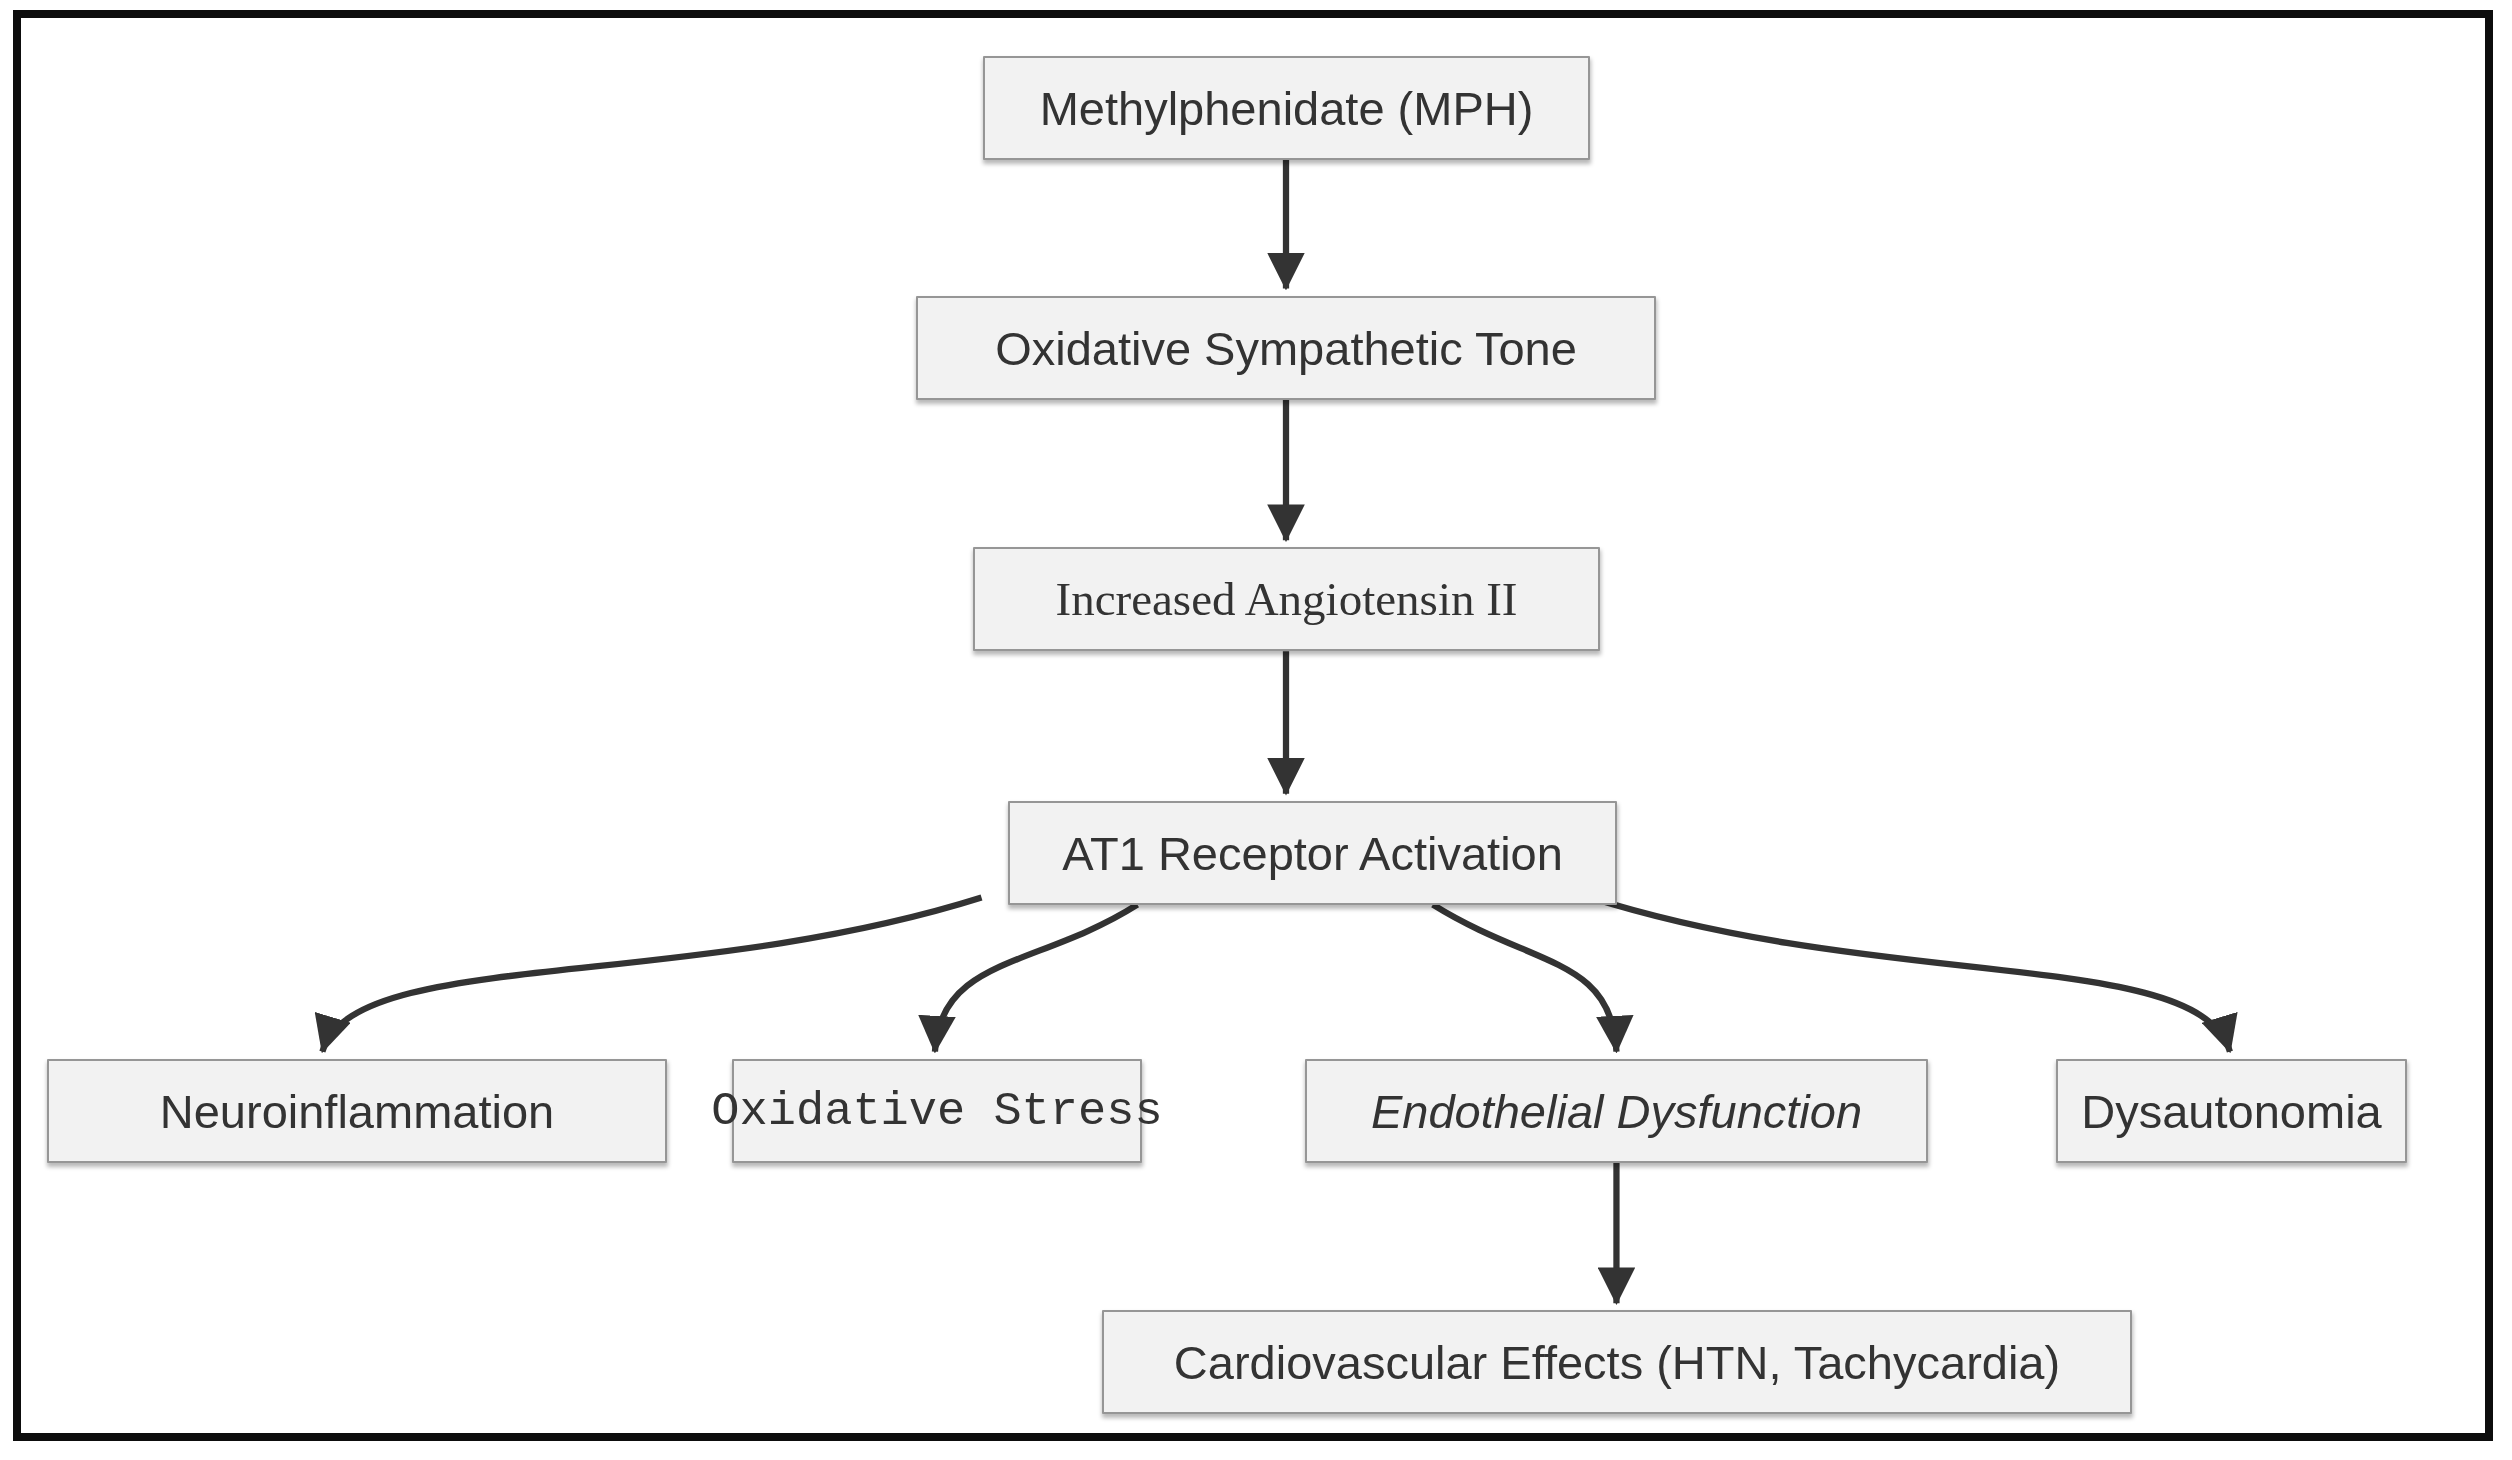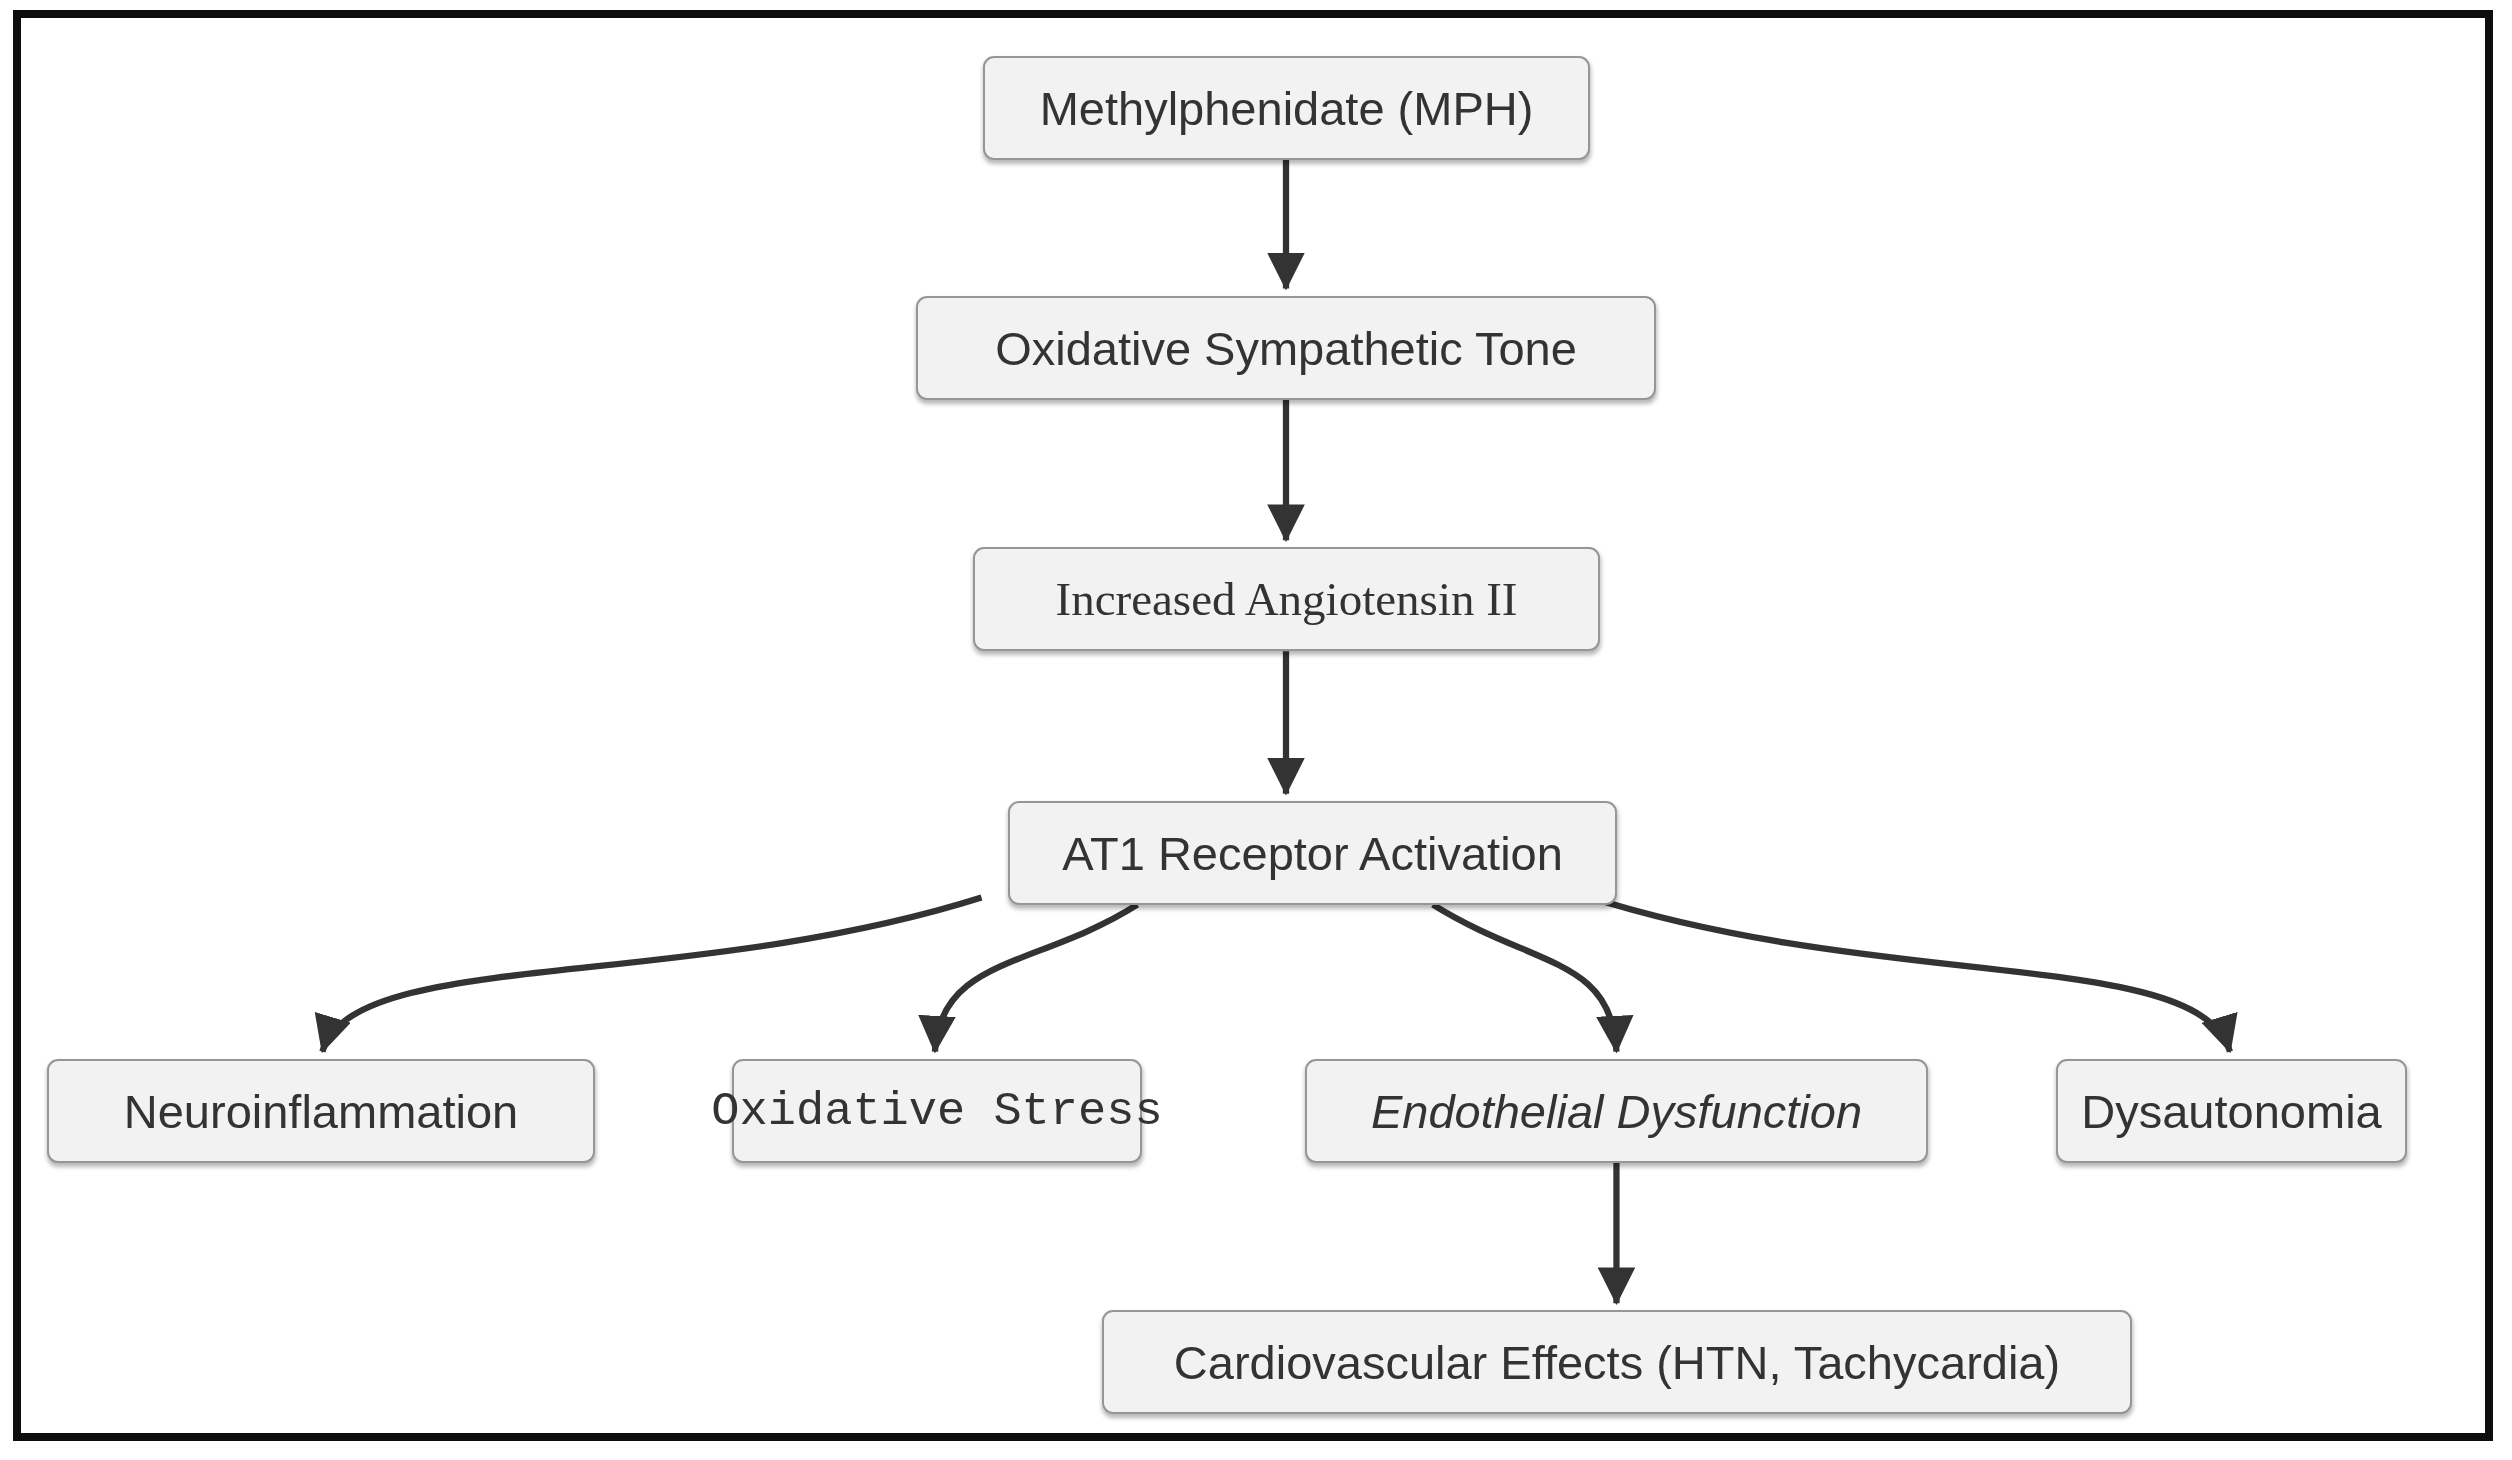--- a/index.html
+++ b/index.html
@@ -33,37 +33,37 @@
     left: 0;
     top: 0;
     width: 2512px;
     height: 1461px;
   }
   .node {
     position: absolute;
     box-sizing: border-box;
     background: #f2f2f2;
     border: 2.7px solid #969696;
-    border-radius: 11px;
+    border-radius: 1px;
     box-shadow: 0.9px 3.6px 4.5px rgba(0,0,0,0.28);
     display: flex;
     align-items: center;
     justify-content: center;
     color: #333333;
     font-size: 47px;
     line-height: 1;
     white-space: nowrap;
     text-align: center;
   }
   
   #n-mph          { left: 983px; top:   56px; width:  607px; height: 104px; }
   #n-sympathetic  { left: 916px; top:  296px; width:  740px; height: 104px; }
   #n-angiotensin  { left: 973px; top:  547px; width:  627px; height: 104px; font-family: Liberation Serif, serif; }
   #n-at1          { left: 982px; top:  801px; width:  609px; height: 104px; margin-left: 26px; }
-  #n-neuro        { left:   47px; top: 1059px; width:  548px; height: 104px; }
+  #n-neuro        { left:   47px; top: 1059px; width:  620px; height: 104px; }
   #n-oxidative    { left:  732px; top: 1059px; width:  410px; height: 104px; font-family: Liberation Mono, monospace; }
   #n-endothelial  { left: 1305px; top: 1059px; width:  623px; height: 104px; font-style: italic; }
   #n-dysautonomia { left: 2056px; top: 1059px; width:  351px; height: 104px; }
   #n-cardio       { left: 1102px; top: 1310px; width: 1030px; height: 104px; }
 </style>
 </head>
 <body>
 
 <div class="canvas">
 

